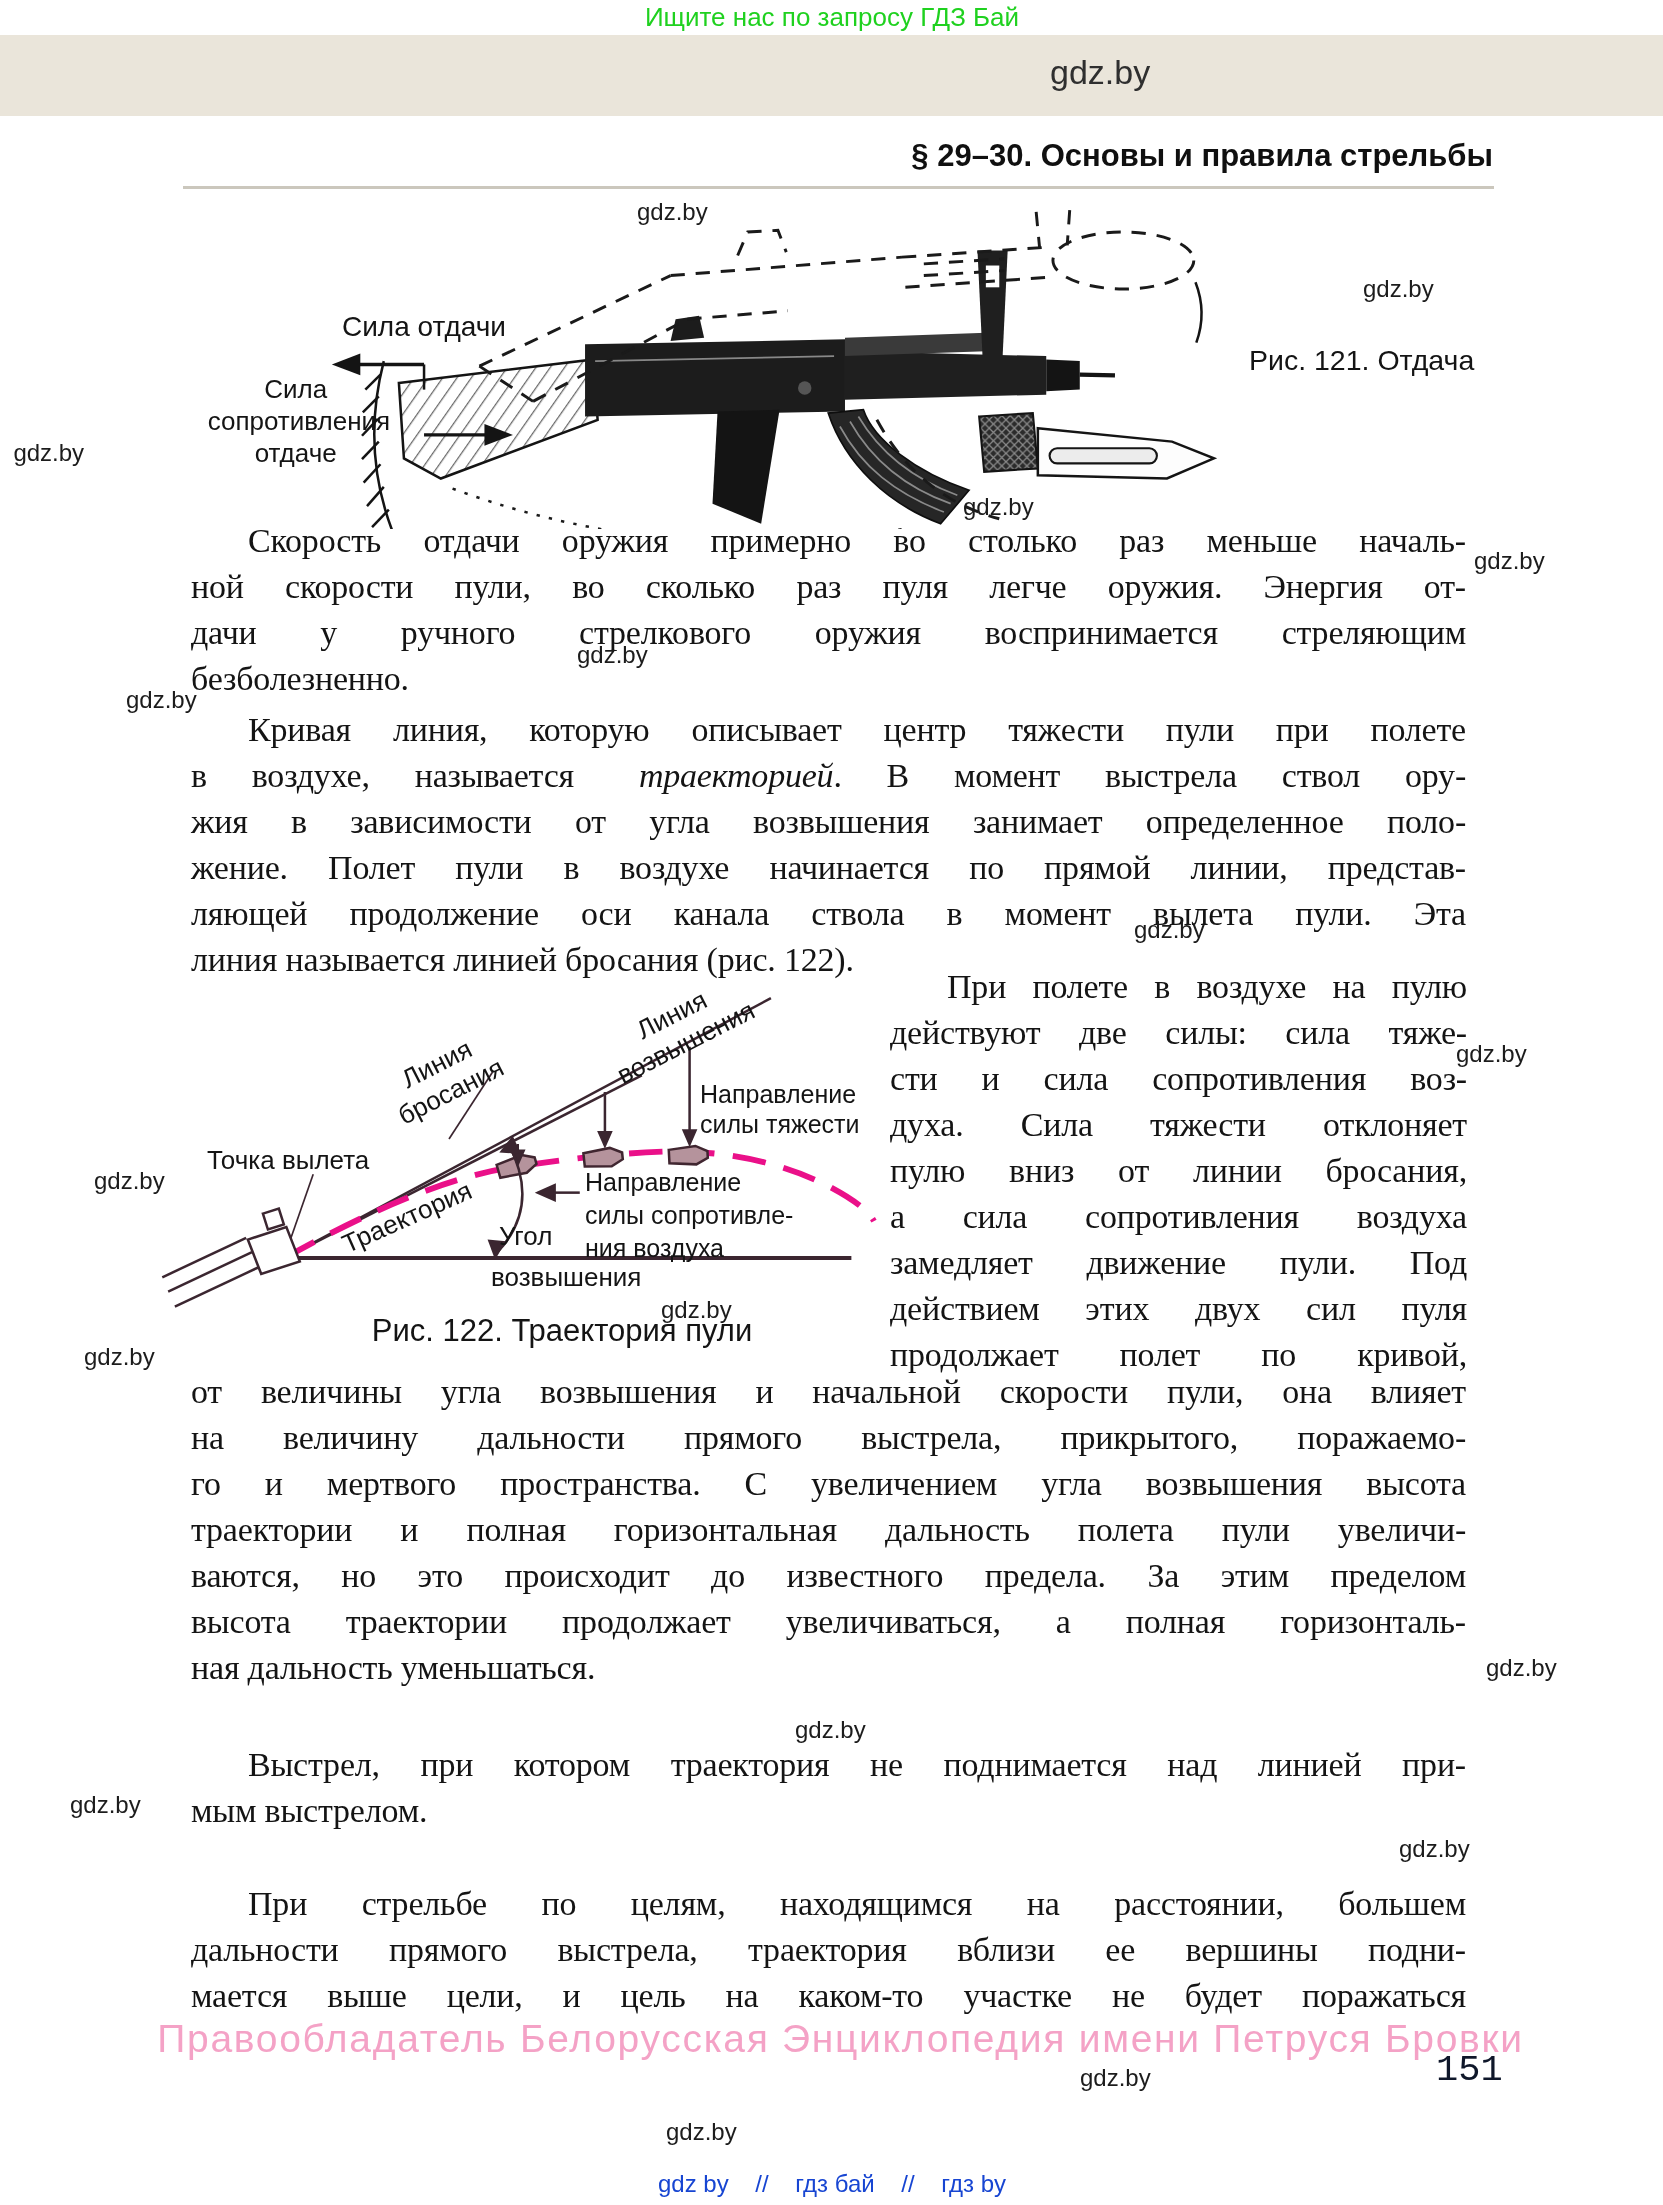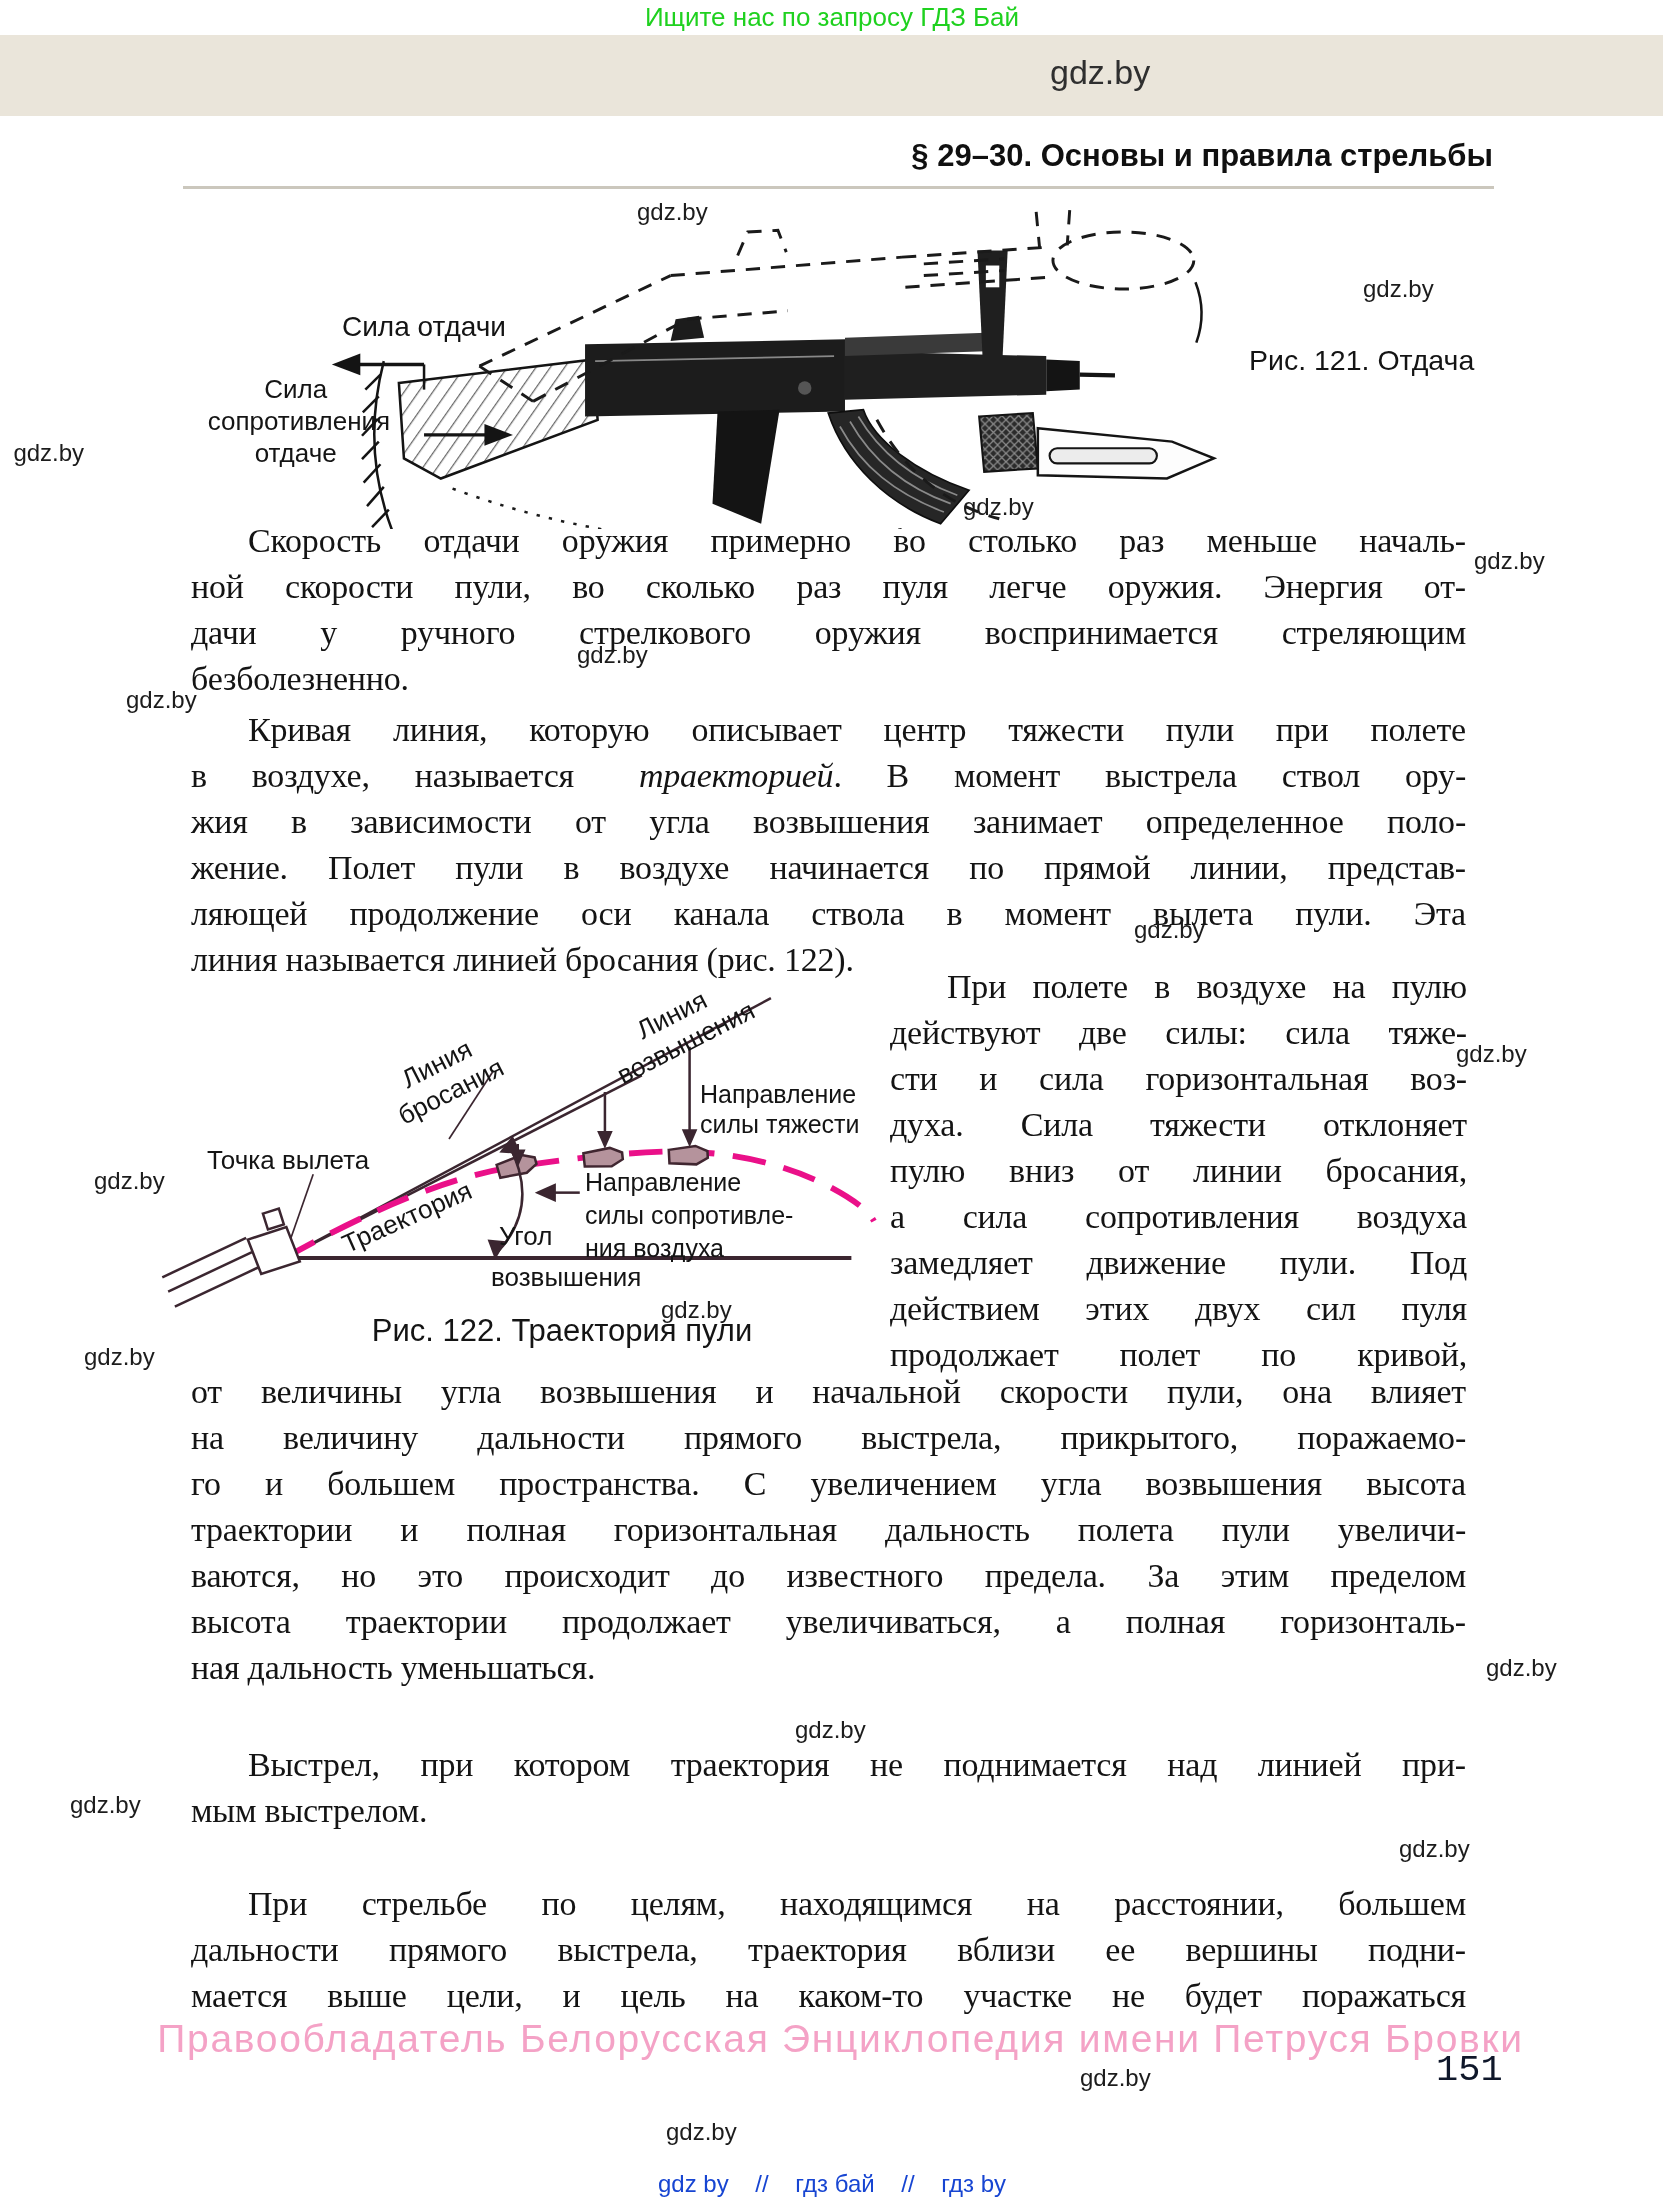--- a/index.html
+++ b/index.html
@@ -227,33 +227,33 @@
       <div>ния воздуха</div>
     </div>
     <div class="figlab" style="left:424px; top:247px;">Угол</div>
     <div class="figlab" style="left:416px; top:288px;">возвышения</div>
     <div class="fig122cap">Рис. 122. Траектория пули</div>
   </div>
 
   <div class="para" style="left:890px; top:964px; width:577px;">
     <div class="tl ind">При полете в воздухе на пулю</div>
     <div class="tl">действуют две силы: сила тяже-</div>
-    <div class="tl">сти и сила горизонтальная воз-</div>
+    <div class="tl">сти и сила сопротивления воз-</div>
     <div class="tl">духа. Сила тяжести отклоняет</div>
     <div class="tl">пулю вниз от линии бросания,</div>
     <div class="tl">а сила сопротивления воздуха</div>
     <div class="tl">замедляет движение пули. Под</div>
     <div class="tl">действием этих двух сил пуля</div>
     <div class="tl">продолжает полет по кривой,</div>
   </div>
 
   <div class="para" style="left:191px; top:1369px; width:1275px;">
     <div class="tl">от величины угла возвышения и начальной скорости пули, она влияет</div>
     <div class="tl">на величину дальности прямого выстрела, прикрытого, поражаемо-</div>
-    <div class="tl">го и большем пространства. С увеличением угла возвышения высота</div>
+    <div class="tl">го и мертвого пространства. С увеличением угла возвышения высота</div>
     <div class="tl">траектории и полная горизонтальная дальность полета пули увеличи-</div>
     <div class="tl">ваются, но это происходит до известного предела. За этим пределом</div>
     <div class="tl">высота траектории продолжает увеличиваться, а полная горизонталь-</div>
     <div class="tl last">ная дальность уменьшаться.</div>
   </div>
 
   <div class="para" style="left:191px; top:1742px; width:1275px;">
     <div class="tl ind">Выстрел, при котором траектория не поднимается над линией при-</div>
     <div class="tl last">мым выстрелом.</div>
   </div>

